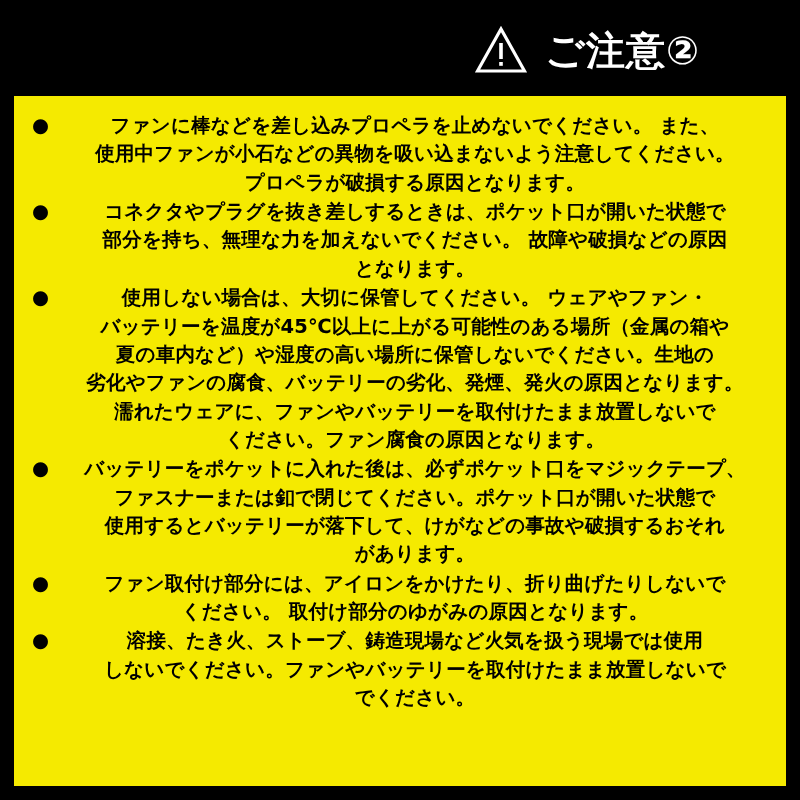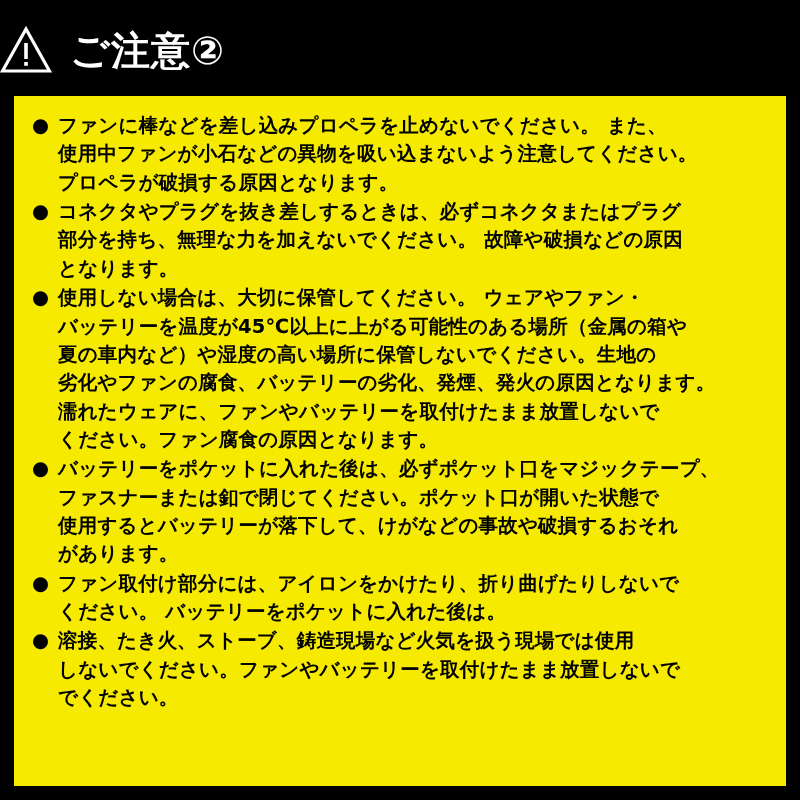--- a/index.html
+++ b/index.html
@@ -32,21 +32,21 @@
   }
   .header {
     position: absolute;
     left: 0;
     top: 0;
     width: 700px;
     height: 96px;
     background: #000000;
     display: flex;
     align-items: center;
-    justify-content: flex-start;
+    justify-content: flex-end;
   }
   .header-inner {
     display: flex;
     align-items: center;
     gap: 18px;
     transform: translateY(2px);
   }
   .warning-triangle {
     width: 52px;
     height: 48px;
@@ -89,20 +89,21 @@
   .note-item .bullet {
     position: absolute;
     left: 0;
     top: 0;
     font-size: 19.5px;
     line-height: 1.455;
   }
   .note-text {
     display: block;
     white-space: pre-line;
+    text-align: center;
   }
   .bottom-strip {
     position: absolute;
     left: 0;
     bottom: 0;
     width: 800px;
     height: 14px;
     background: #000000;
   }
 </style>
@@ -126,21 +127,21 @@
     <div class="body-panel">
       <ul class="note-list">
         <li class="note-item">
           <span class="bullet">●</span>
           <span class="note-text">ファンに棒などを差し込みプロペラを止めないでください。 また、
 使用中ファンが小石などの異物を吸い込まないよう注意してください。
 プロペラが破損する原因となります。</span>
         </li>
         <li class="note-item">
           <span class="bullet">●</span>
-          <span class="note-text">コネクタやプラグを抜き差しするときは、必ずコネクタまたはプラグ
+          <span class="note-text">コネクタやプラグを抜き差しするときは、ポケット口が開いた状態で
 部分を持ち、無理な力を加えないでください。 故障や破損などの原因
 となります。</span>
         </li>
         <li class="note-item">
           <span class="bullet">●</span>
           <span class="note-text">使用しない場合は、大切に保管してください。 ウェアやファン・
 バッテリーを温度が45℃以上に上がる可能性のある場所（金属の箱や
 夏の車内など）や湿度の高い場所に保管しないでください。生地の
 劣化やファンの腐食、バッテリーの劣化、発煙、発火の原因となります。
 濡れたウェアに、ファンやバッテリーを取付けたまま放置しないで
@@ -149,21 +150,21 @@
         <li class="note-item">
           <span class="bullet">●</span>
           <span class="note-text">バッテリーをポケットに入れた後は、必ずポケット口をマジックテープ、
 ファスナーまたは釦で閉じてください。ポケット口が開いた状態で
 使用するとバッテリーが落下して、けがなどの事故や破損するおそれ
 があります。</span>
         </li>
         <li class="note-item">
           <span class="bullet">●</span>
           <span class="note-text">ファン取付け部分には、アイロンをかけたり、折り曲げたりしないで
-ください。 バッテリーをポケットに入れた後は。</span>
+ください。 取付け部分のゆがみの原因となります。</span>
         </li>
         <li class="note-item">
           <span class="bullet">●</span>
           <span class="note-text">溶接、たき火、ストーブ、鋳造現場など火気を扱う現場では使用
 しないでください。ファンやバッテリーを取付けたまま放置しないで
 でください。</span>
         </li>
       </ul>
     </div>
 

